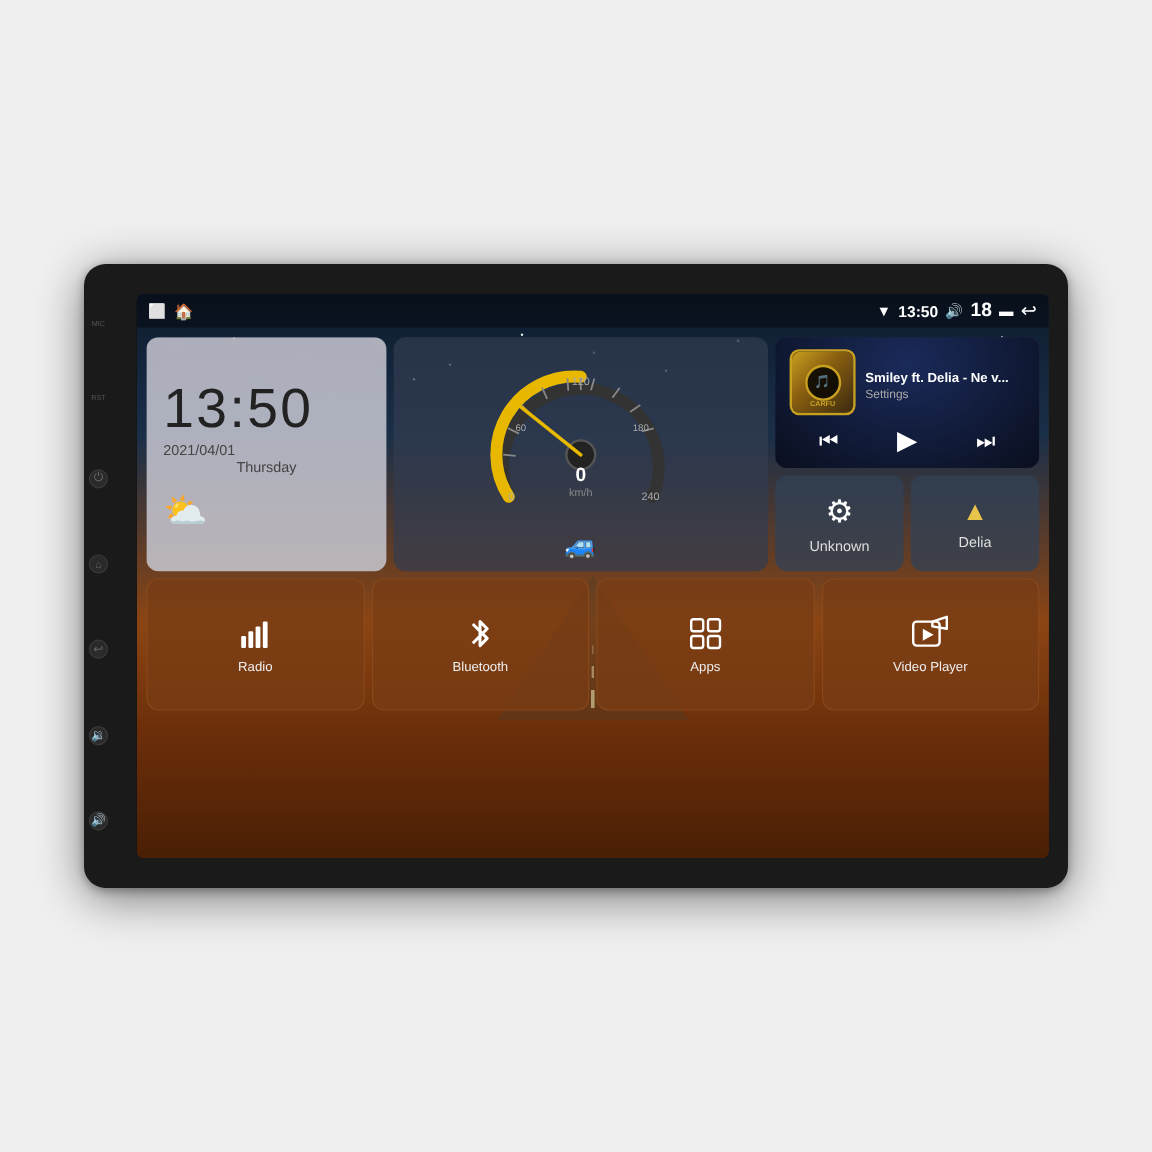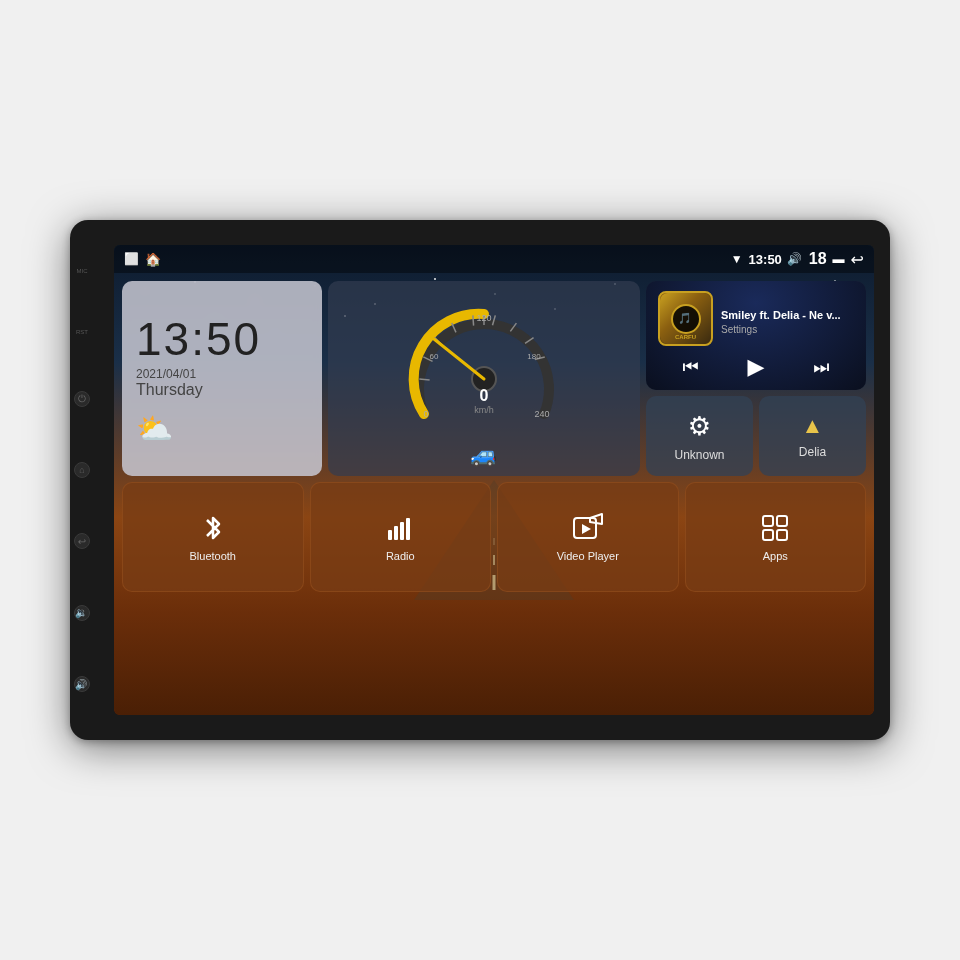--- a/index.html
+++ b/index.html
@@ -127,22 +127,23 @@
       font-family: 'Arial', sans-serif;
     }
 
     .clock-date {
       font-size: 12px;
       color: #444;
       margin-top: 1px;
     }
 
     .clock-day {
-      font-size: 16px;
+      font-size: 12px;
       color: #444;
+      text-align: center;
     }
 
     .clock-weather {
       margin-top: 12px;
       font-size: 30px;
       color: #888;
     }
 
     
     .speedo-widget {
@@ -524,53 +525,53 @@
                 <span class="settings-navi-label">Delia</span>
               </div>
             </div>
           </div>
         </div>
 
         <div class="apps-bar">
 
           <div class="app-btn">
             <svg width="32" height="32" viewBox="0 0 32 32">
-              <polyline points="10,8 22,20 16,26 16,6 22,12 10,24" fill="none" stroke="white" stroke-width="2.5" stroke-linejoin="round"></polyline>
-            </svg>
-            <span class="app-label">Bluetooth</span>
-          </div>
-
-          <div class="app-btn">
-            <svg width="32" height="32" viewBox="0 0 32 32">
               <rect x="4" y="18" width="4" height="10" fill="white" rx="1"></rect>
               <rect x="10" y="14" width="4" height="14" fill="white" rx="1"></rect>
               <rect x="16" y="10" width="4" height="18" fill="white" rx="1"></rect>
               <rect x="22" y="6" width="4" height="22" fill="white" rx="1"></rect>
             </svg>
             <span class="app-label">Radio</span>
           </div>
 
           <div class="app-btn">
             <svg width="32" height="32" viewBox="0 0 32 32">
-              <rect x="2" y="6" width="22" height="20" rx="3" fill="none" stroke="white" stroke-width="2"></rect>
-              <polygon points="18,6 30,2 30,12 18,10" fill="none" stroke="white" stroke-width="2" stroke-linejoin="round"></polygon>
-              <polygon points="10,12 10,22 19,17" fill="white"></polygon>
+              <polyline points="10,8 22,20 16,26 16,6 22,12 10,24" fill="none" stroke="white" stroke-width="2.5" stroke-linejoin="round"></polyline>
             </svg>
-            <span class="app-label">Video Player</span>
+            <span class="app-label">Bluetooth</span>
           </div>
 
           <div class="app-btn">
             <svg width="32" height="32" viewBox="0 0 32 32">
               <rect x="4" y="4" width="10" height="10" rx="2" fill="none" stroke="white" stroke-width="2"></rect>
               <rect x="18" y="4" width="10" height="10" rx="2" fill="none" stroke="white" stroke-width="2"></rect>
               <rect x="4" y="18" width="10" height="10" rx="2" fill="none" stroke="white" stroke-width="2"></rect>
               <rect x="18" y="18" width="10" height="10" rx="2" fill="none" stroke="white" stroke-width="2"></rect>
             </svg>
             <span class="app-label">Apps</span>
           </div>
 
+          <div class="app-btn">
+            <svg width="32" height="32" viewBox="0 0 32 32">
+              <rect x="2" y="6" width="22" height="20" rx="3" fill="none" stroke="white" stroke-width="2"></rect>
+              <polygon points="18,6 30,2 30,12 18,10" fill="none" stroke="white" stroke-width="2" stroke-linejoin="round"></polygon>
+              <polygon points="10,12 10,22 19,17" fill="white"></polygon>
+            </svg>
+            <span class="app-label">Video Player</span>
+          </div>
+
 
         </div>
       </div>
 
     </div>
   </div>
 </div>
 
 </body></html>

